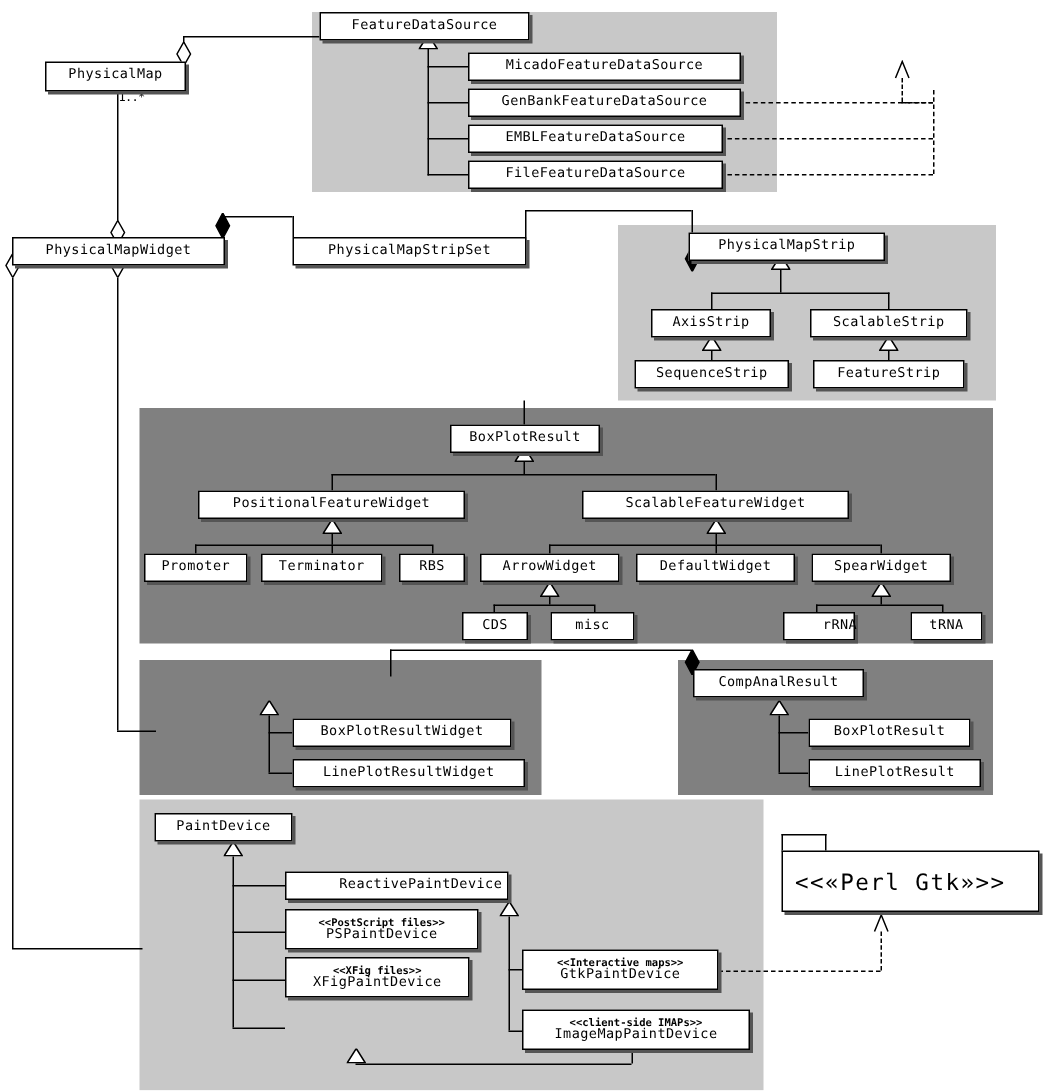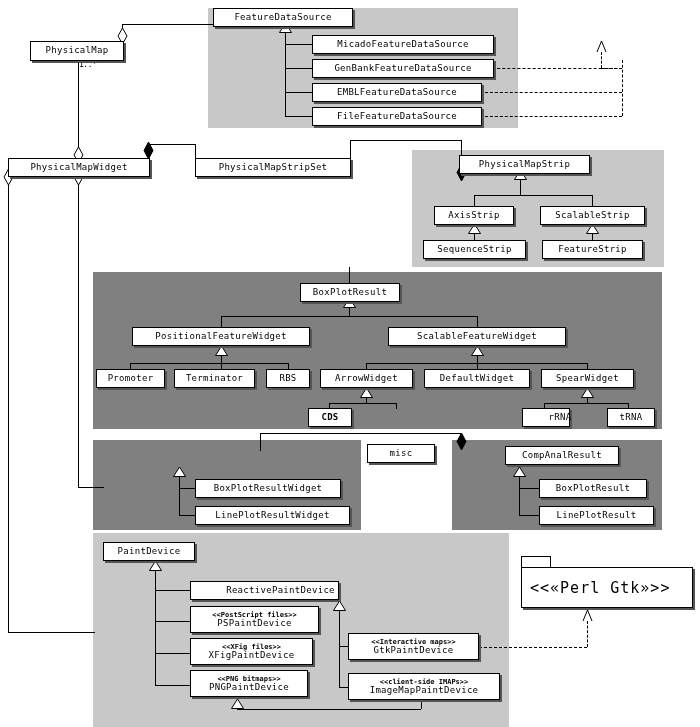--- a/index.html
+++ b/index.html
@@ -437,46 +437,46 @@
   </div>
 
   <div class="cls" style="left:424px; top:369px; width:106px; height:19px;">
     <span class="nm">DefaultWidget</span>
   </div>
 
   <div class="cls" style="left:541px; top:369px; width:93px; height:19px;">
     <span class="nm">SpearWidget</span>
   </div>
 
-  <div class="cls" style="left:308px; top:408px; width:44px; height:19px;font-weight:bold;">
+  <div class="cls" style="left:308px; top:408px; width:44px; height:19px;">
     <span class="nm">CDS</span>
   </div>
 
-  <div class="cls" style="left:367px; top:408px; width:68px; height:19px;margin-top:36px;">
+  <div class="cls" style="left:367px; top:408px; width:56px; height:19px;">
     <span class="nm">misc</span>
   </div>
 
   <div class="cls" style="left:522px; top:408px; width:48px; height:19px;padding-left:28px;">
     <span class="nm">rRNA</span>
   </div>
 
   <div class="cls" style="left:607px; top:408px; width:48px; height:19px;text-align:center;">
     <span class="nm">tRNA</span>
   </div>
 
 
   <div class="cls" style="left:195px; top:479px; width:146px; height:19px;">
     <span class="nm">BoxPlotResultWidget</span>
   </div>
 
   <div class="cls" style="left:195px; top:506px; width:155px; height:19px;">
     <span class="nm">LinePlotResultWidget</span>
   </div>
 
-  <div class="cls" style="left:462px; top:446px; width:114px; height:19px;margin-left:43px;">
+  <div class="cls" style="left:462px; top:446px; width:114px; height:19px;">
     <span class="nm">CompAnalResult</span>
   </div>
 
   <div class="cls" style="left:539px; top:479px; width:108px; height:19px;">
     <span class="nm">BoxPlotResult</span>
   </div>
 
   <div class="cls" style="left:539px; top:506px; width:115px; height:19px;">
     <span class="nm">LinePlotResult</span>
   </div>
@@ -492,24 +492,20 @@
   <div class="cls tall" style="left:190px; top:606px; width:129px; height:27px;">
     <span class="st">&lt;&lt;PostScript files&gt;&gt;</span>
     <span class="nm">PSPaintDevice</span>
   </div>
 
   <div class="cls tall" style="left:190px; top:638px; width:123px; height:27px;">
     <span class="st">&lt;&lt;XFig files&gt;&gt;</span>
     <span class="nm">XFigPaintDevice</span>
   </div>
 
-  <div class="cls tall" style="left:190px; top:670px; width:118px; height:27px;">
-    <span class="st">&lt;&lt;PNG bitmaps&gt;&gt;</span>
-    <span class="nm">PNGPaintDevice</span>
-  </div>
 
   <div class="cls tall" style="left:348px; top:633px; width:131px; height:27px;">
     <span class="st">&lt;&lt;Interactive maps&gt;&gt;</span>
     <span class="nm">GtkPaintDevice</span>
   </div>
 
   <div class="cls tall" style="left:348px; top:673px; width:152px; height:27px;">
     <span class="st">&lt;&lt;client-side IMAPs&gt;&gt;</span>
     <span class="nm">ImageMapPaintDevice</span>
   </div>

